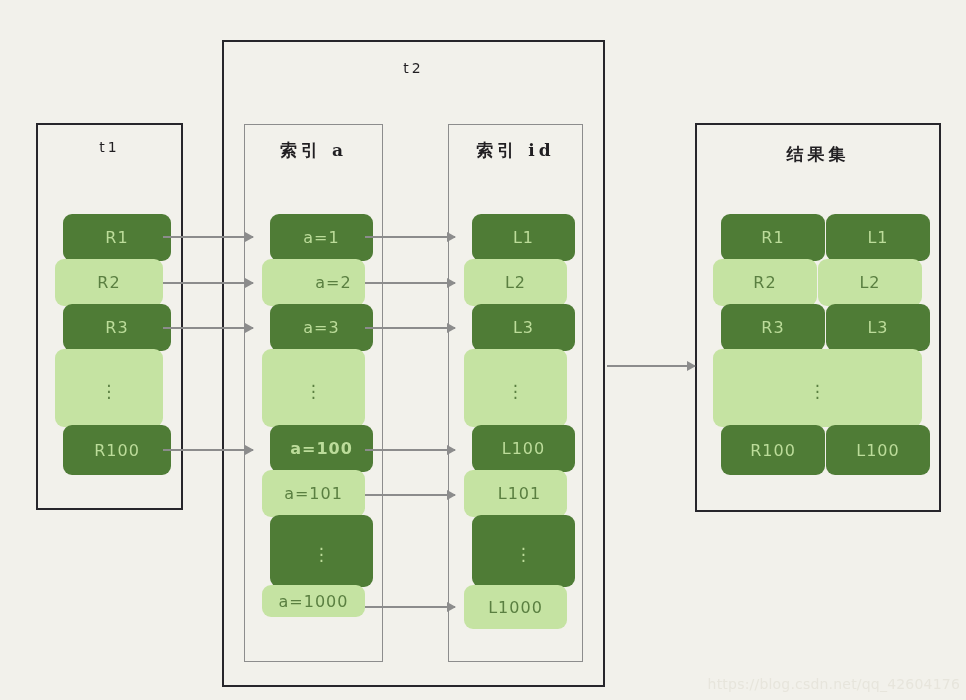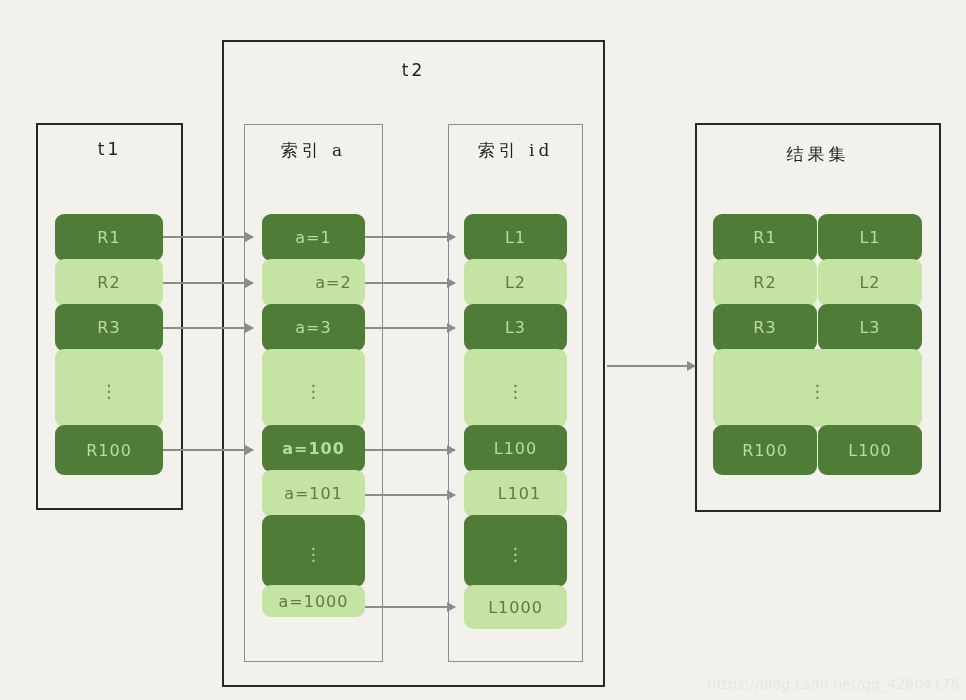--- a/index.html
+++ b/index.html
@@ -36,29 +36,29 @@
     background: #f2f1eb;
     box-sizing: border-box;
   }
 
   .frame-title {
     position: absolute;
     left: 0;
     width: 100%;
     text-align: center;
     font-family: "DejaVu Serif", serif;
-    font-weight: normal;
+    font-weight: bold;
     color: #211f22;
     letter-spacing: 2px;
     white-space: nowrap;
   }
   .title-latin {
     font-family: "DejaVu Sans", sans-serif;
     font-weight: normal;
-    font-size: 17px;
+    font-size: 14px;
     letter-spacing: 3px;
   }
   .title-cjk {
     font-size: 17px;
     letter-spacing: 4px;
   }
 
   
   .cell {
     position: absolute;
@@ -68,20 +68,21 @@
     align-items: center;
     justify-content: center;
     font-size: 16px;
     letter-spacing: 1px;
     font-family: "DejaVu Sans", sans-serif;
     user-select: none;
   }
   .cell.dark {
     background: #4f7c36;
     color: #bcdc9a;
+    margin-left: 8px;
   }
   .cell.light {
     background: #c5e3a2;
     color: #5a7f41;
   }
   .cell .dots {
     font-size: 17px;
     line-height: 6px;
     letter-spacing: 0;
     transform: translateY(-1px);

